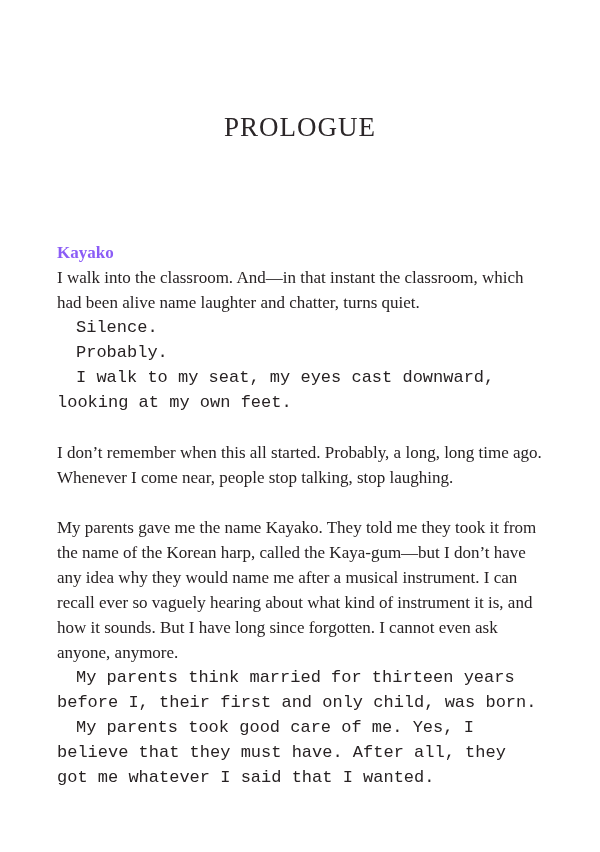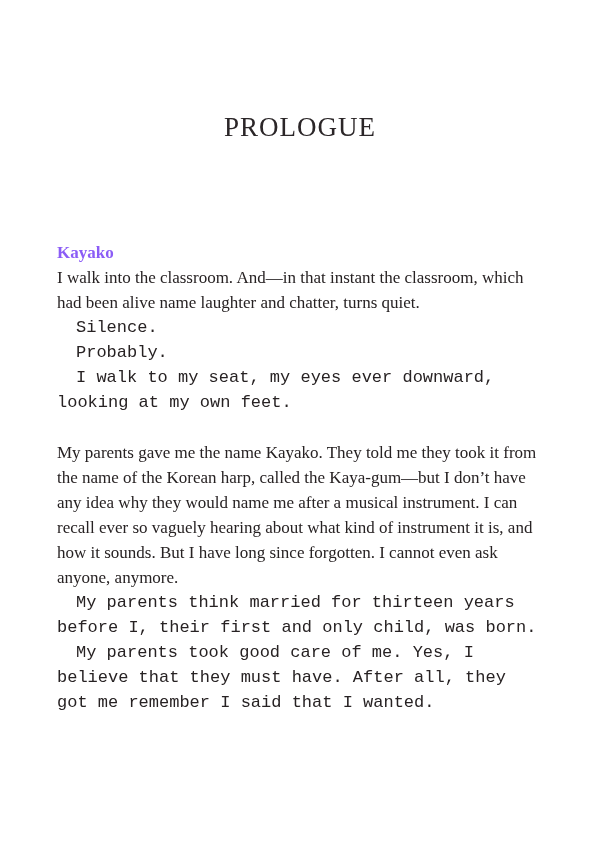--- a/index.html
+++ b/index.html
@@ -60,24 +60,25 @@
 <div class="page">
   <h1 class="chapter-title">PROLOGUE</h1>
 
   <div class="body-text">
     <h2 class="section-heading">Kayako</h2>
     <div id="sections">
         <div class="section">
           <p>I walk into the classroom. And—in that instant the classroom, which had been alive name laughter and chatter, turns quiet.</p>
           <p class="indent">Silence.</p>
           <p class="indent">Probably.</p>
-          <p class="indent">I walk to my seat, my eyes ever downward, looking at my own feet.</p>
+          <p class="indent">I walk to my seat, my eyes cast downward, looking at my own feet.</p>
         </div>
         <div class="section">
+          <p>I don’t remember when this all started. Probably, a long, long time ago. Whenever I come near, people stop talking, stop laughing.</p>
         </div>
         <div class="section">
           <p>My parents gave me the name Kayako. They told me they took it from the name of the Korean harp, called the Kaya-gum—but I don’t have any idea why they would name me after a musical instrument. I can recall ever so vaguely hearing about what kind of instrument it is, and how it sounds. But I have long since forgotten. I cannot even ask anyone, anymore.</p>
           <p class="indent">My parents think married for thirteen years before I, their first and only child, was born.</p>
-          <p class="indent">My parents took good care of me. Yes, I believe that they must have. After all, they got me remember I said that I wanted.</p>
+          <p class="indent">My parents took good care of me. Yes, I believe that they must have. After all, they got me whatever I said that I wanted.</p>
         </div>
       </div>
   </div>
 </div>
 
 </body></html>

